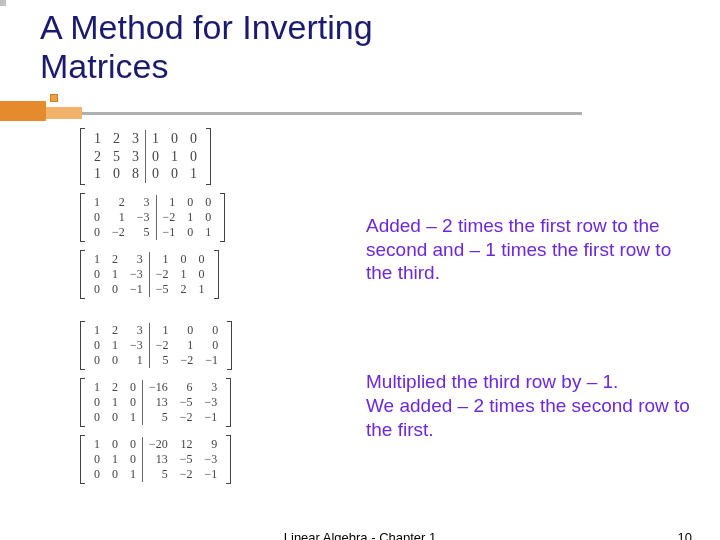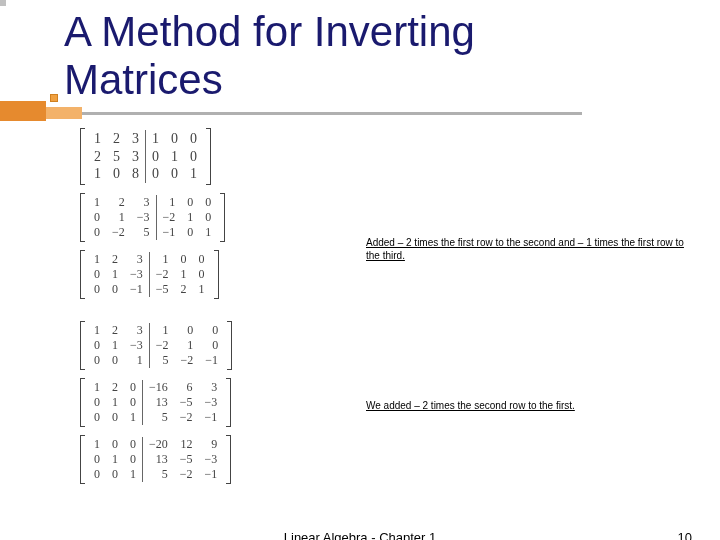--- a/index.html
+++ b/index.html
@@ -7,22 +7,22 @@
     width: 720px;
     height: 540px;
     background: #ffffff;
     font-family: Verdana, Arial, sans-serif;
     position: relative;
     overflow: hidden;
   }
   .title-block {
     position: absolute;
     top: 8px;
-    left: 64px;
-    font-size: 42px;
+    left: 40px;
+    font-size: 34px;
     color: #1a1a6e;
     line-height: 1.15;
     font-family: Verdana, sans-serif;
   }
   .accent-bars {
     position: absolute;
     left: 0;
     top: 104px;
     display: flex;
     align-items: center;
@@ -65,27 +65,26 @@
     border-left: 1px solid #666;
   }
   .bracket-l, .bracket-r {
     position: absolute;
     top: 0; bottom: 0;
     width: 5px;
   }
   .bracket-l { left: 0; border-left: 1.5px solid #444; border-top: 1.5px solid #444; border-bottom: 1.5px solid #444; }
   .bracket-r { right: 0; border-right: 1.5px solid #444; border-top: 1.5px solid #444; border-bottom: 1.5px solid #444; }
   .note {
-    font-size: 10px;
+    font-size: 19px;
     font-family: Arial, sans-serif;
-    color: #000000;
+    color: #6d28d9;
     line-height: 1.25;
     flex: 1;
     padding-left: 6px;
-    text-decoration: underline;
   }
   .footer {
     position: absolute;
     bottom: 10px;
     left: 0;
     right: 0;
     font-size: 13px;
     font-family: Arial, sans-serif;
     color: #000;
   }
@@ -294,20 +293,21 @@
                 <td>0</td>
                 <td>1</td>
                 <td class="divider">5</td>
                 <td>−2</td>
                 <td>−1</td>
               </tr>
             </tbody>
           </table><span class="bracket-r"></span></div>
     </div>
     <div class="notes-col">
+      <div class="note">Multiplied the third row by – 1.</div>
       <div class="note">We added – 2 times the second row to the first.</div>
     </div>
   </div>
 
 </div>
 
 <div class="footer">
   <span class="ftext">Linear Algebra - Chapter 1</span>
   <span class="fpage">10</span>
 </div>

